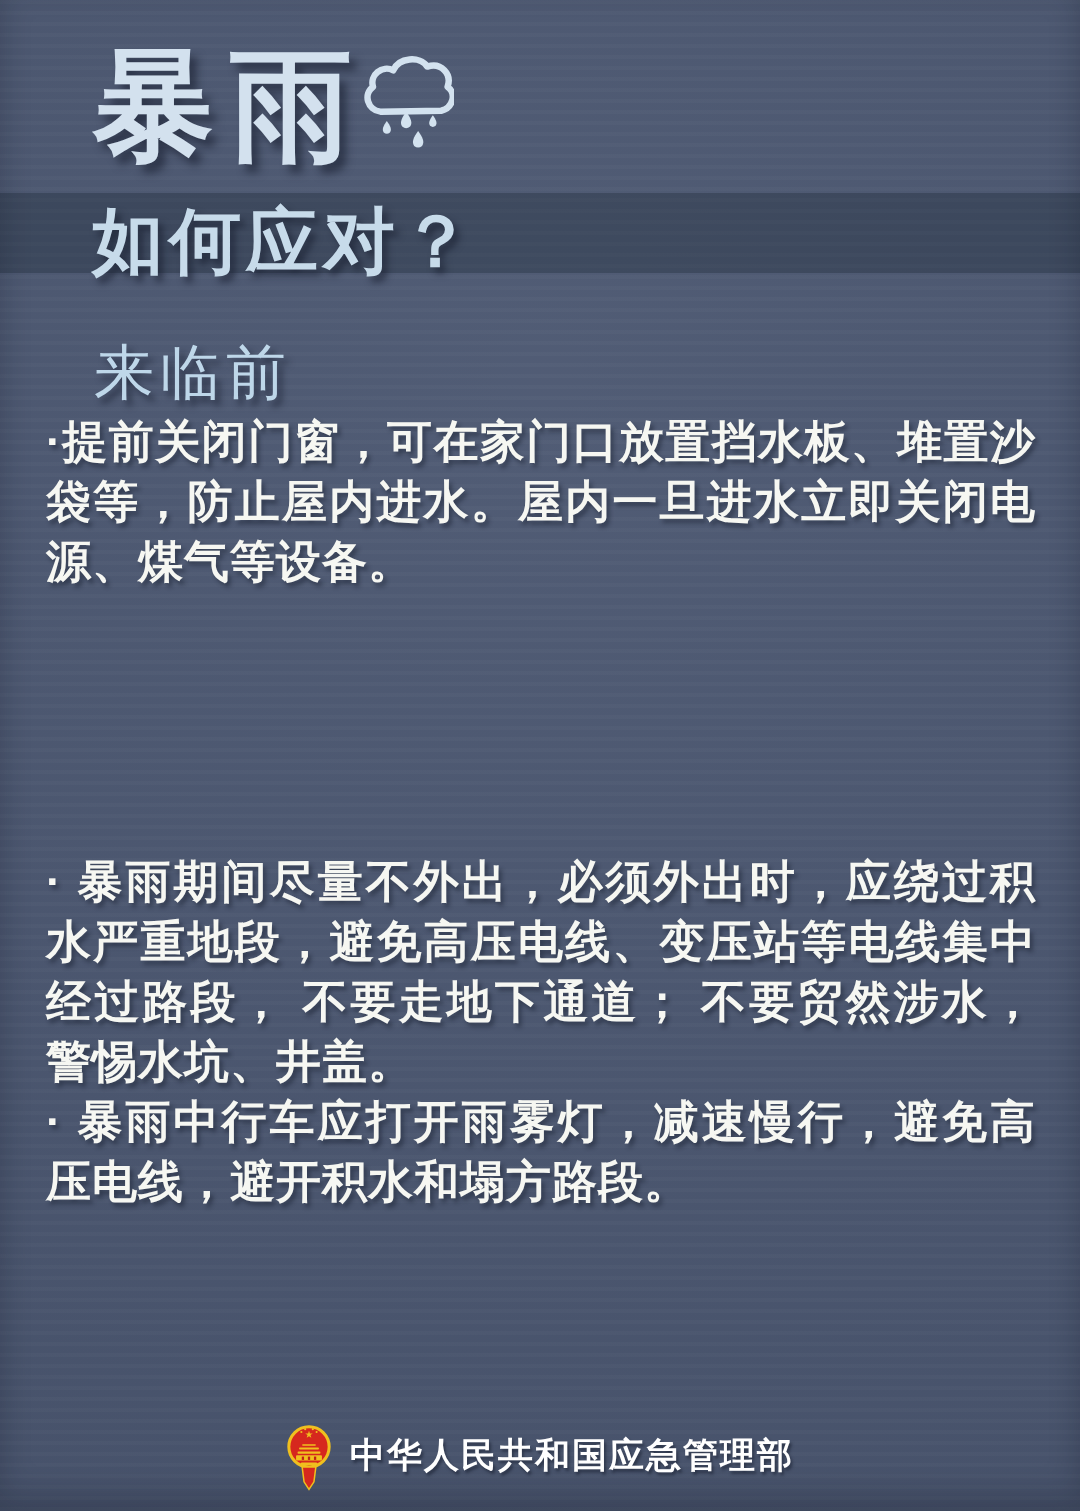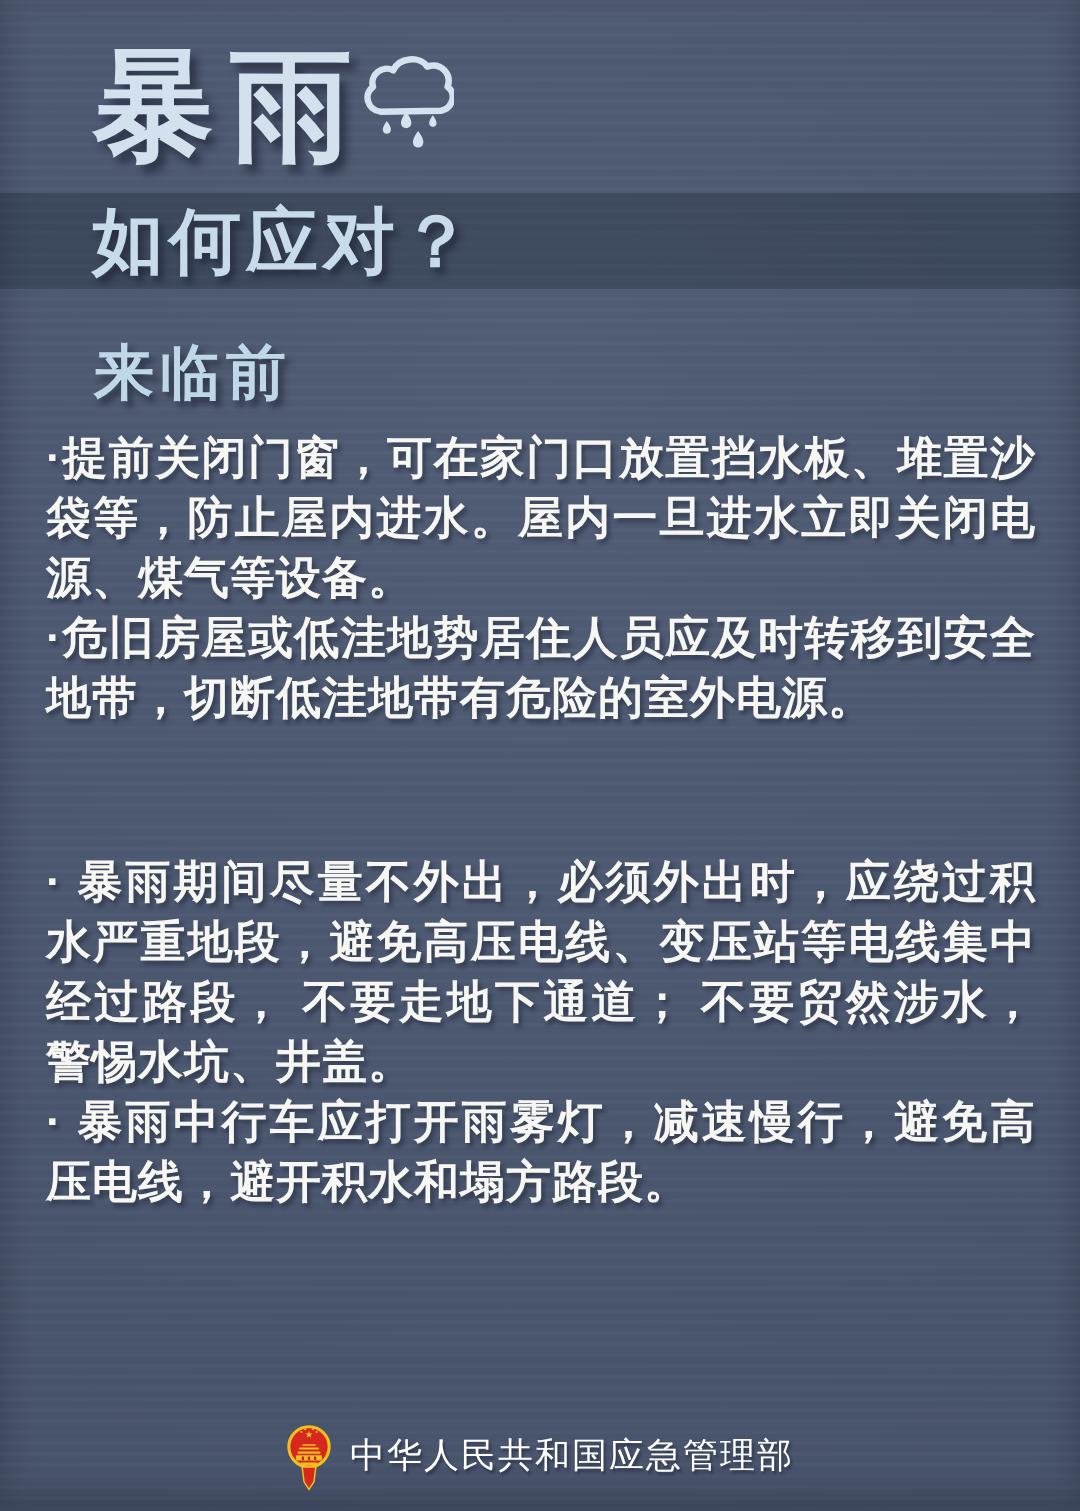--- a/index.html
+++ b/index.html
@@ -38,56 +38,56 @@
   .cloud-icon {
     position: absolute;
     left: 362px;
     top: 52px;
   }
   .subtitle-band {
     position: absolute;
     left: 0;
     top: 193px;
     width: 100%;
-    height: 96px;
+    height: 80px;
     background: rgba(8,20,28,0.24);
   }
   .subtitle {
     position: absolute;
     left: 92px;
     top: 0;
     line-height: 96px;
     font-size: 72px;
     font-weight: 700;
     letter-spacing: 5px;
     color: #c7dbea;
     text-shadow: 5px 6px 7px rgba(18,24,40,0.55);
     white-space: nowrap;
   }
 
   
   .section-heading {
     position: absolute;
     left: 94px;
     font-size: 60px;
-    font-weight: 700;
+    font-weight: 400;
     letter-spacing: 6px;
     color: #bed7e9;
     text-shadow: 5px 6px 6px rgba(18,24,40,0.55);
     white-space: nowrap;
   }
   #heading-before { top: 333px; }
   #heading-after  { top: 775px; }
 
   .bullets {
     position: absolute;
     left: 46px;
     width: 990px;
   }
-  #bullets-before { top: 412px; margin-top: 16px; }
+  #bullets-before { top: 412px; }
   #bullets-after  { top: 852px; }
 
   .bullet {
     font-size: 45px;
     font-weight: 700;
     line-height: 60px;
     letter-spacing: 1px;
     color: #f6f7f2;
     text-align: justify;
     text-shadow: 3px 4px 4px rgba(18,24,40,0.45);
@@ -102,21 +102,21 @@
     height: 100px;
     display: flex;
     justify-content: center;
     align-items: center;
     gap: 18px;
   }
   .emblem-icon { flex: 0 0 auto; margin-top: 8px; }
   .org-names { display: flex; flex-direction: column; }
   .org-cn {
     font-size: 35px;
-    font-weight: 400;
+    font-weight: 700;
     letter-spacing: 2px;
     color: #ffffff;
     text-shadow: 2px 3px 3px rgba(18,24,40,0.5);
     white-space: nowrap;
   }
   .org-en {
     margin-top: 6px;
     font-family: "Liberation Serif", "DejaVu Serif", serif;
     font-size: 15.5px;
     letter-spacing: 0.4px;
@@ -141,21 +141,20 @@
     </g>
   </svg>
 
   <div class="subtitle-band">
     <h2 class="subtitle">如何应对？</h2>
   </div>
 
   <h3 id="heading-before" class="section-heading">来临前</h3>
   <div id="bullets-before" class="bullets">
     <p class="bullet">·提前关闭门窗，可在家门口放置挡水板、堆置沙袋等，防止屋内进水。屋内一旦进水立即关闭电源、煤气等设备。</p>
-    <p class="bullet">·危旧房屋或低洼地势居住人员应及时转移到安全地带，切断低洼地带有危险的室外电源。</p>
   </div>
 
   <div id="bullets-after" class="bullets">
     <p class="bullet">· 暴雨期间尽量不外出，必须外出时，应绕过积水严重地段，避免高压电线、变压站等电线集中经过路段， 不要走地下通道； 不要贸然涉水，警惕水坑、井盖。</p>
     <p class="bullet">· 暴雨中行车应打开雨雾灯，减速慢行，避免高压电线，避开积水和塌方路段。</p>
   </div>
 
   <div class="footer">
     <svg class="emblem-icon" width="46" height="70" viewBox="0 0 60 92" aria-hidden="true">
       <circle cx="30" cy="30" r="26.5" fill="#d6281e" stroke="#f0c01e" stroke-width="4"></circle>

